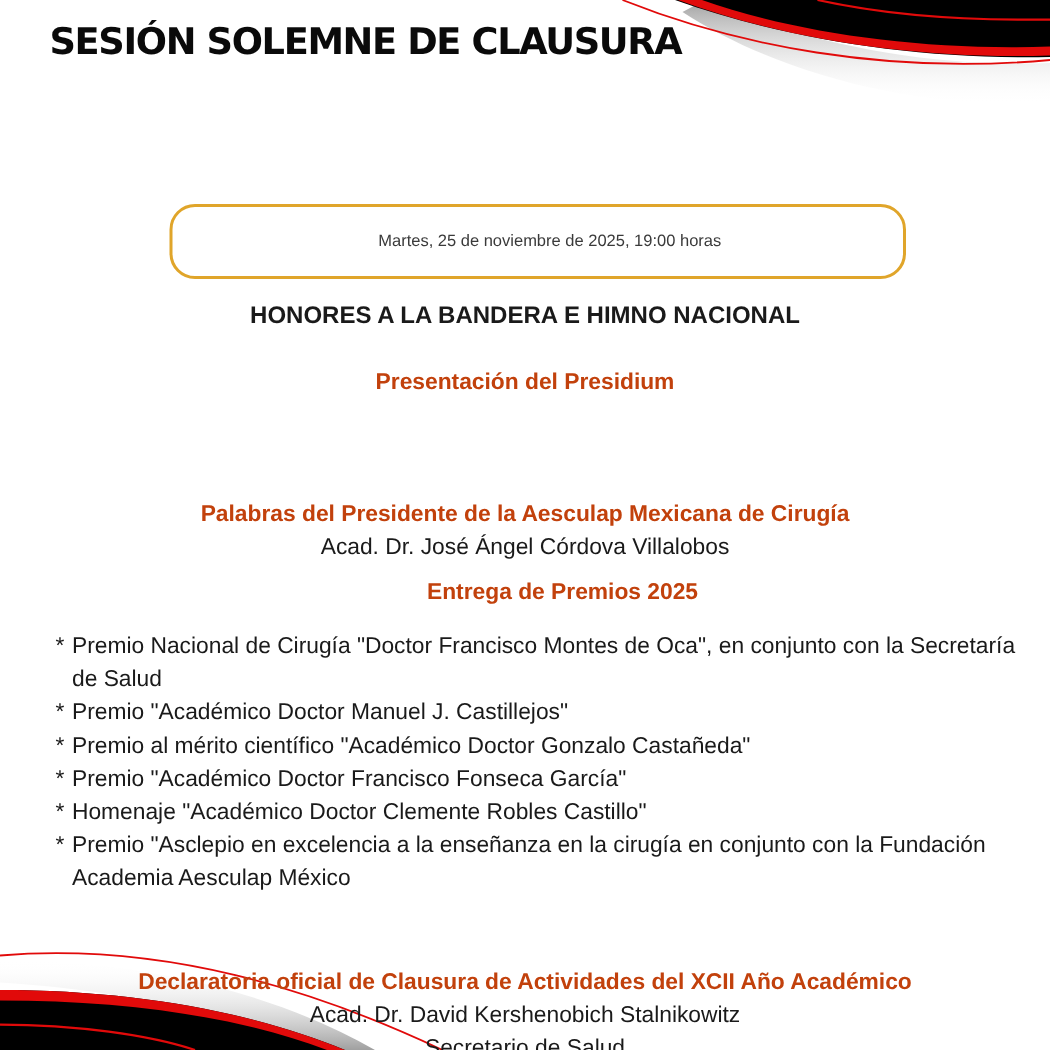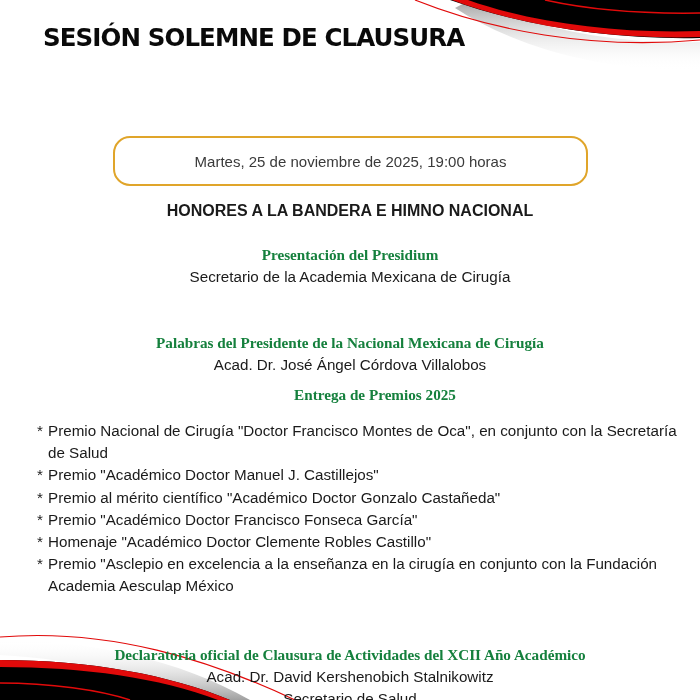--- a/index.html
+++ b/index.html
@@ -7,31 +7,31 @@
       width: 700px; height: 700px; position: relative; overflow: hidden;
       background: #ffffff;
       font-family: "Liberation Sans", "DejaVu Sans", sans-serif;
       color: #111;
     }
     .deco { position: absolute; left: 0; top: 0; width: 700px; height: 700px; pointer-events: none; }
     .title {
       position: absolute; left: 31px; top: 10px;
       font-family: "DejaVu Sans", sans-serif;
       font-weight: bold; font-size: 24.5px; line-height: 31px;
-      letter-spacing: -0.9px; color: #0a0a0a; margin: 12px;
+      letter-spacing: -0.9px; color: #0a0a0a; margin: 2px;
     }
     .title span { display: block; }
     .date-pill {
       position: absolute; left: 113px; top: 136px; width: 471px; height: 46px;
       border: 2px solid #E0A52A; border-radius: 17px;
       display: flex; align-items: center; justify-content: center;
-      font-size: 15px; color: #3a3a3a; box-sizing: content-box;
+      font-size: 11px; color: #3a3a3a; box-sizing: content-box; padding-left: 16px;
     }
     .block { position: absolute; left: 0; width: 700px; text-align: center; font-size: 15.2px; line-height: 22px; color: #1a1a1a; }
-    .block .h { font-weight: bold; color: #15803d; font-family: Liberation Serif, serif; }
+    .block .h { font-weight: bold; color: #c2410c; }
     .honores { top: 200px; font-weight: bold; font-size: 16px; }
     .presidium { top: 244px; }
     .palabras { top: 332px; }
     .premios-head { top: 384px; padding-left: 25px; }
     .awards { position: absolute; left: 37px; top: 420px; width: 640px; font-size: 15.2px; line-height: 22.2px; color: #1a1a1a; }
     .award { display: flex; }
     .award .star { width: 11px; flex: none; }
     .award .txt { flex: 1; }
     .declaratoria { top: 620px; margin-top: 24px; }
   </style>
@@ -72,25 +72,24 @@
 </h1>
 
 <div class="date-pill">
   <span>Martes, 25 de noviembre de 2025, 19:00 horas</span>
 </div>
 
 <div class="block honores">HONORES A LA BANDERA E HIMNO NACIONAL</div>
 
 <div class="block presidium">
   <div class="h">Presentación del Presidium</div>
-  <div>Secretario de la Academia Mexicana de Cirugía</div>
 </div>
 
 <div class="block palabras">
-  <div class="h">Palabras del Presidente de la Nacional Mexicana de Cirugía</div>
+  <div class="h">Palabras del Presidente de la Aesculap Mexicana de Cirugía</div>
   <div>Acad. Dr. José Ángel Córdova Villalobos</div>
 </div>
 
 <div class="block premios-head">
   <div class="h">Entrega de Premios 2025</div>
 </div>
 
 <div class="awards">
   <div class="award">
     <span class="star">*</span>

